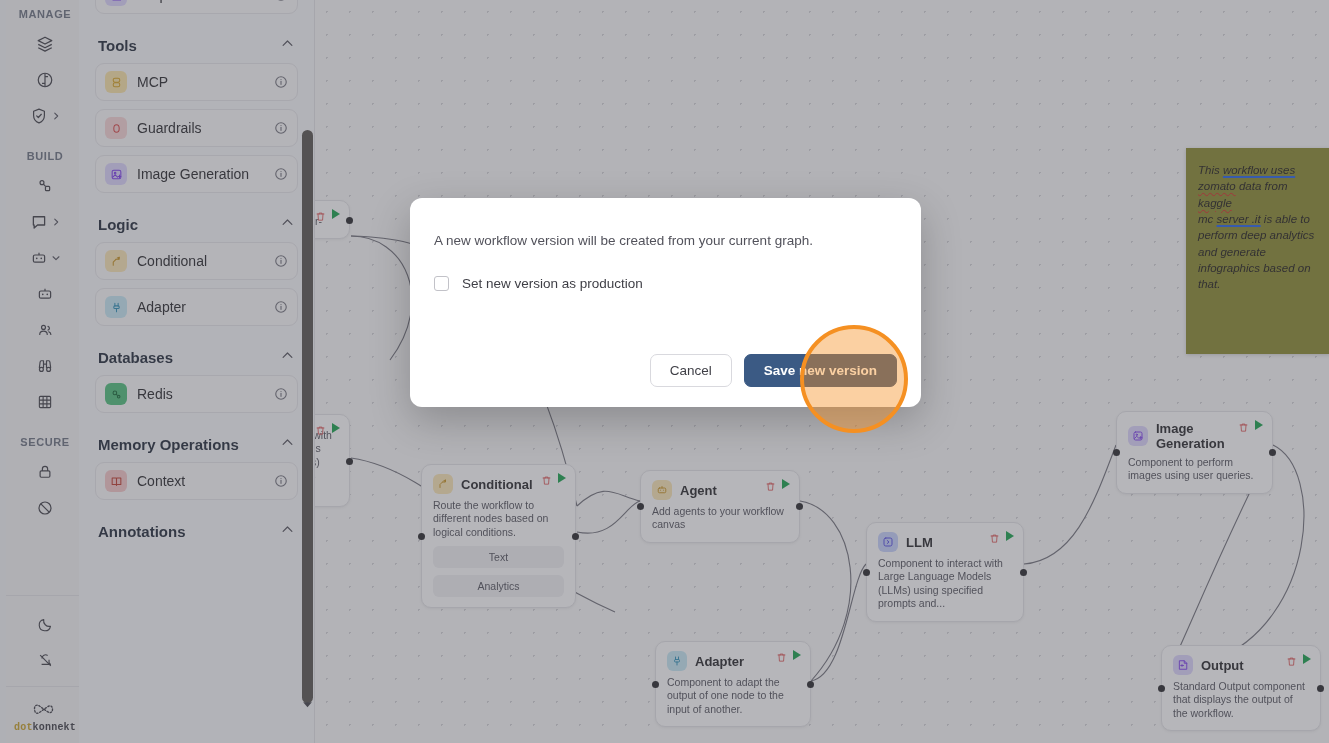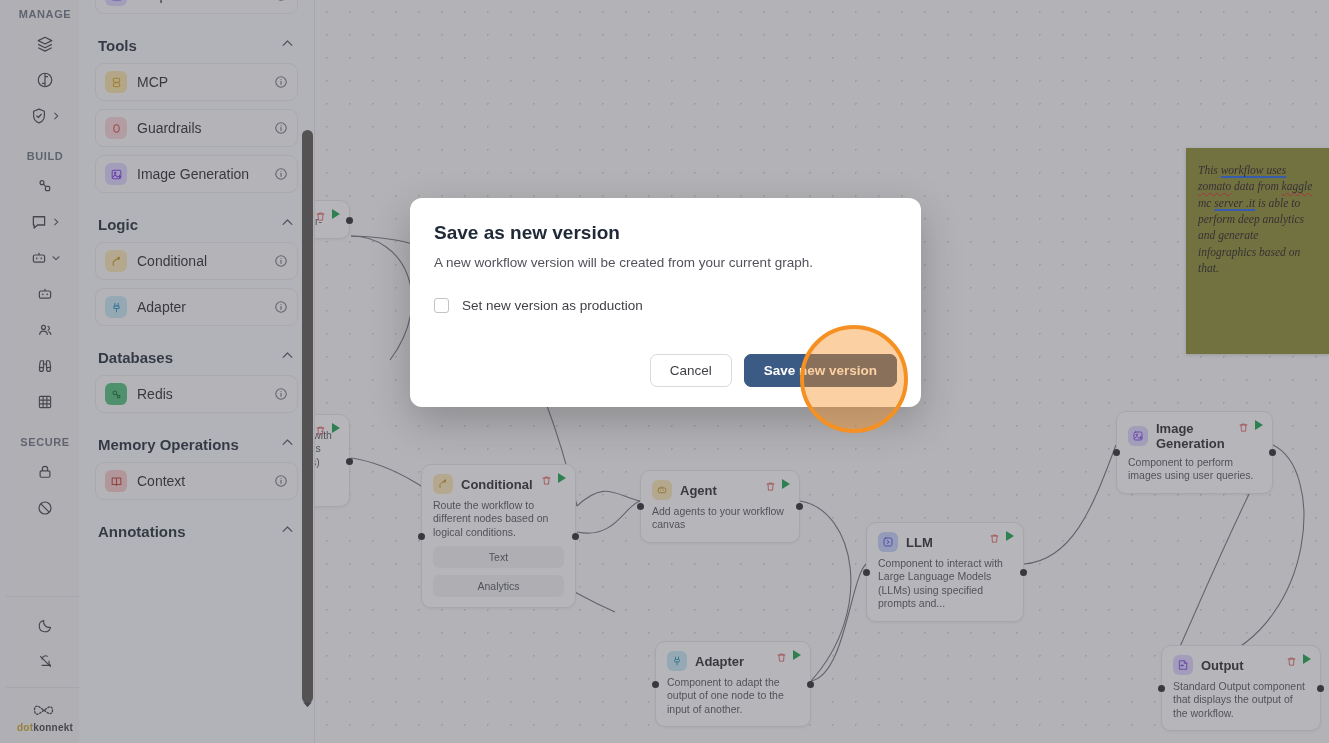--- a/index.html
+++ b/index.html
@@ -23,21 +23,21 @@
     color: #6b7280; width: 100%; text-align: center;
   }
   .rail-item {
     width: 100%; height: 36px;
     display: flex; align-items: center; justify-content: center;
     gap: 3px; color: #3f3f46;
   }
   .rail-item svg { display: block; }
   .rail-chev { width: 10px; height: 10px; color: #52525b; }
   .rail-sep { width: 100%; height: 1px; background: #e4e4e7; }
-  .rail-logo { display: flex; flex-direction: column; align-items: center; gap: 1px; }
+  .rail-logo { display: flex; flex-direction: column; align-items: center; gap: 1px; font-family: Liberation Mono, monospace; }
   .rail-logo-text { font-size: 10px; font-weight: 700; letter-spacing: .2px; }
   .logo-dot { color: #c9a227; }
   .logo-k { color: #3f3f46; }
 
   
   .panel {
     position: absolute; left: 79px; top: 0; width: 236px; height: 743px;
     background: #f9fafb; border-right: 1px solid #e4e4e7;
     overflow: hidden;
   }
@@ -126,21 +126,20 @@
   .edges { position: absolute; left: 0; top: 0; width: 1014px; height: 743px; }
 
   
   .sticky {
     position: absolute;
     background: #8a8a2e;
     padding: 14px 12px;
     font-style: italic; font-size: 11.5px; line-height: 1.42;
     color: #1c1917;
     box-shadow: 0 1px 4px rgba(0,0,0,.18);
-    font-family: Liberation Serif, serif;
   }
   .sp-blue { text-decoration: underline; text-decoration-color: #2563eb;
              text-decoration-thickness: 1.5px; text-underline-offset: 2px; }
   .sp-red  { text-decoration: underline wavy #dc2626;
              text-decoration-thickness: 1px; text-underline-offset: 2px; }
 
   
   .scrim {
     position: absolute; left: 0; top: 0; width: 1329px; height: 743px;
     background: rgba(82,82,91,.42);
@@ -708,21 +707,20 @@
         <div><span class="">mc </span><span class="sp-blue">server .it</span><span class=""> is able to</span></div>
         <div><span class="">perform deep analytics</span></div>
         <div><span class="">and generate</span></div>
         <div><span class="">infographics based on</span></div>
         <div><span class="">that.</span></div>
       </div>
   </div>
 
   <div class="scrim"></div>
   <div class="modal">
-    <div class="modal-title">Save as new version</div>
     <div class="modal-sub">A new workflow version will be created from your current graph.</div>
     <div class="modal-check">
       <span class="cbox"></span>
       <span class="cbox-label">Set new version as production</span>
     </div>
     <div class="modal-btns">
       <div class="btn btn-cancel">Cancel</div>
       <div class="btn btn-primary">Save new version</div>
     </div>
   </div>

